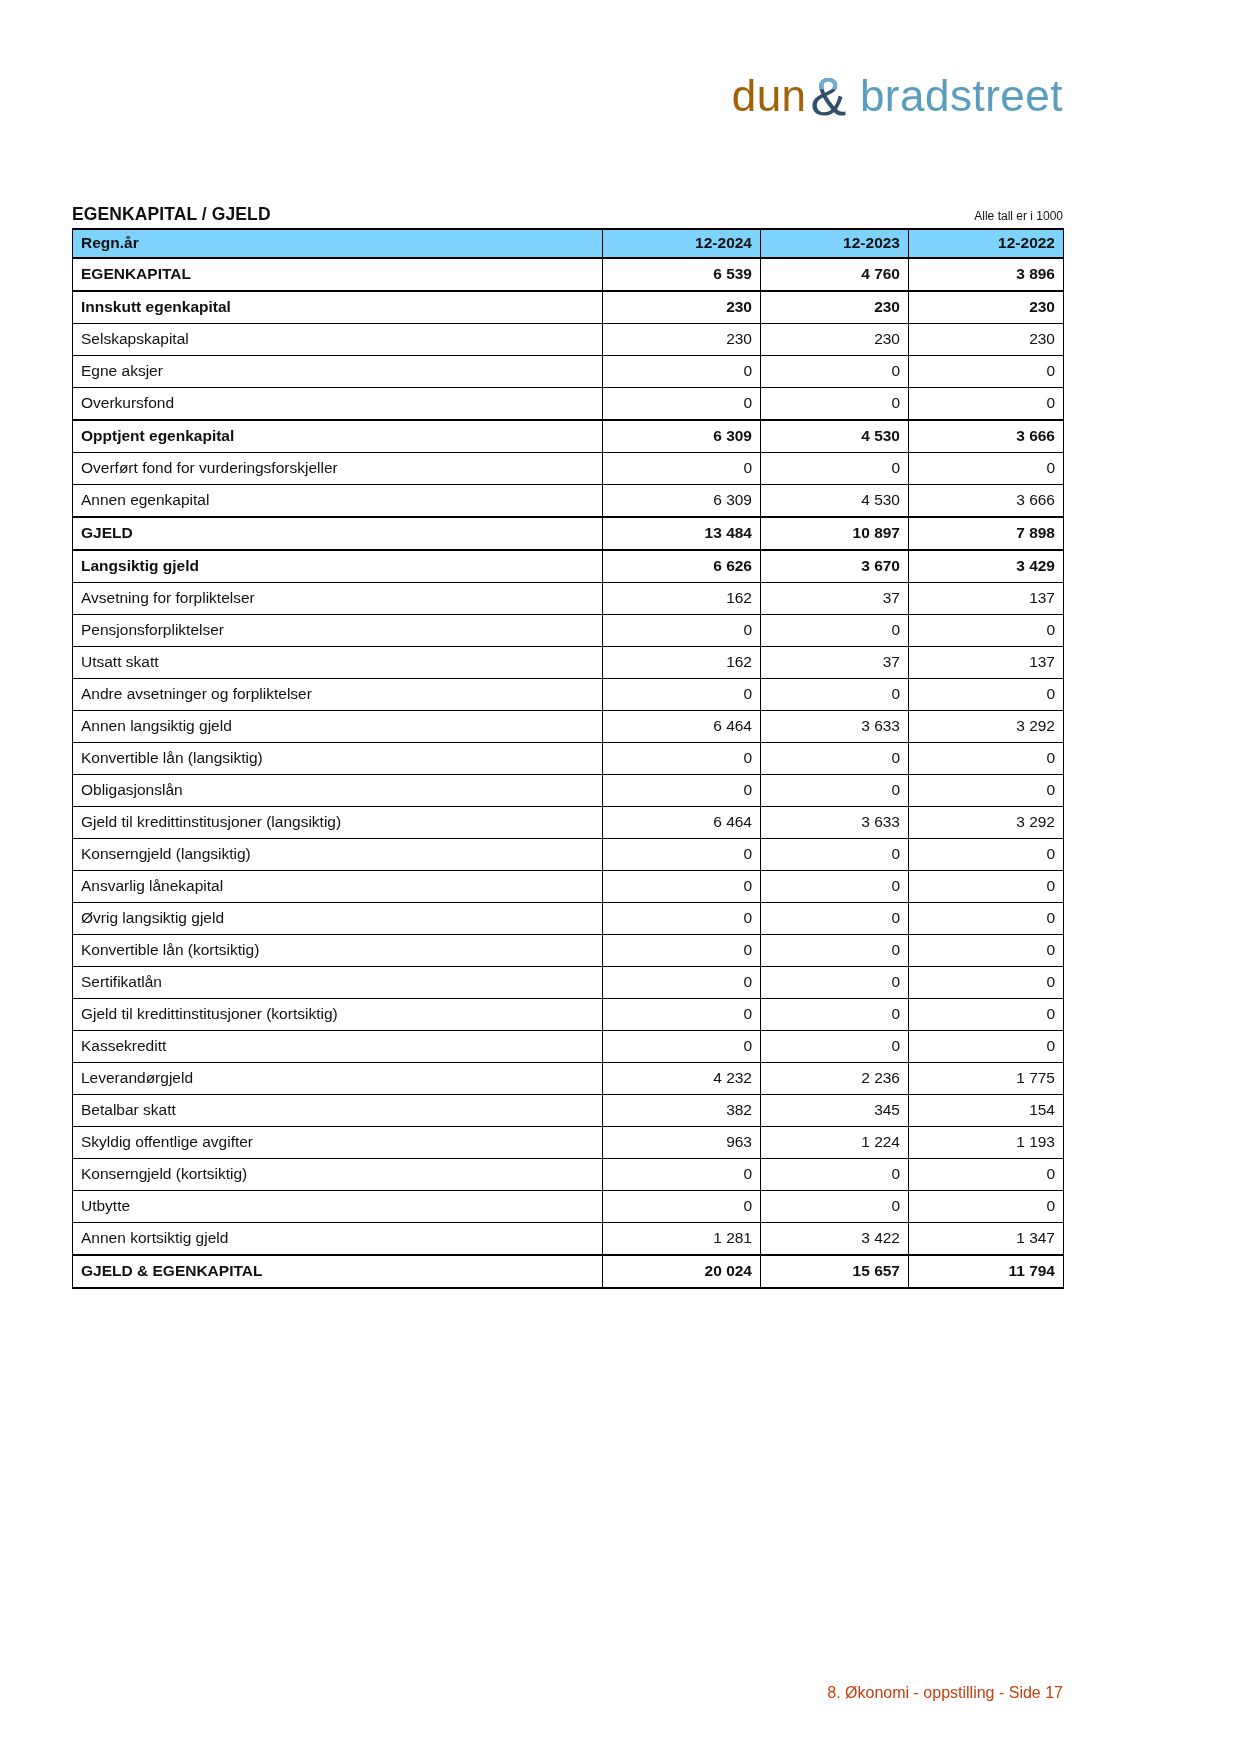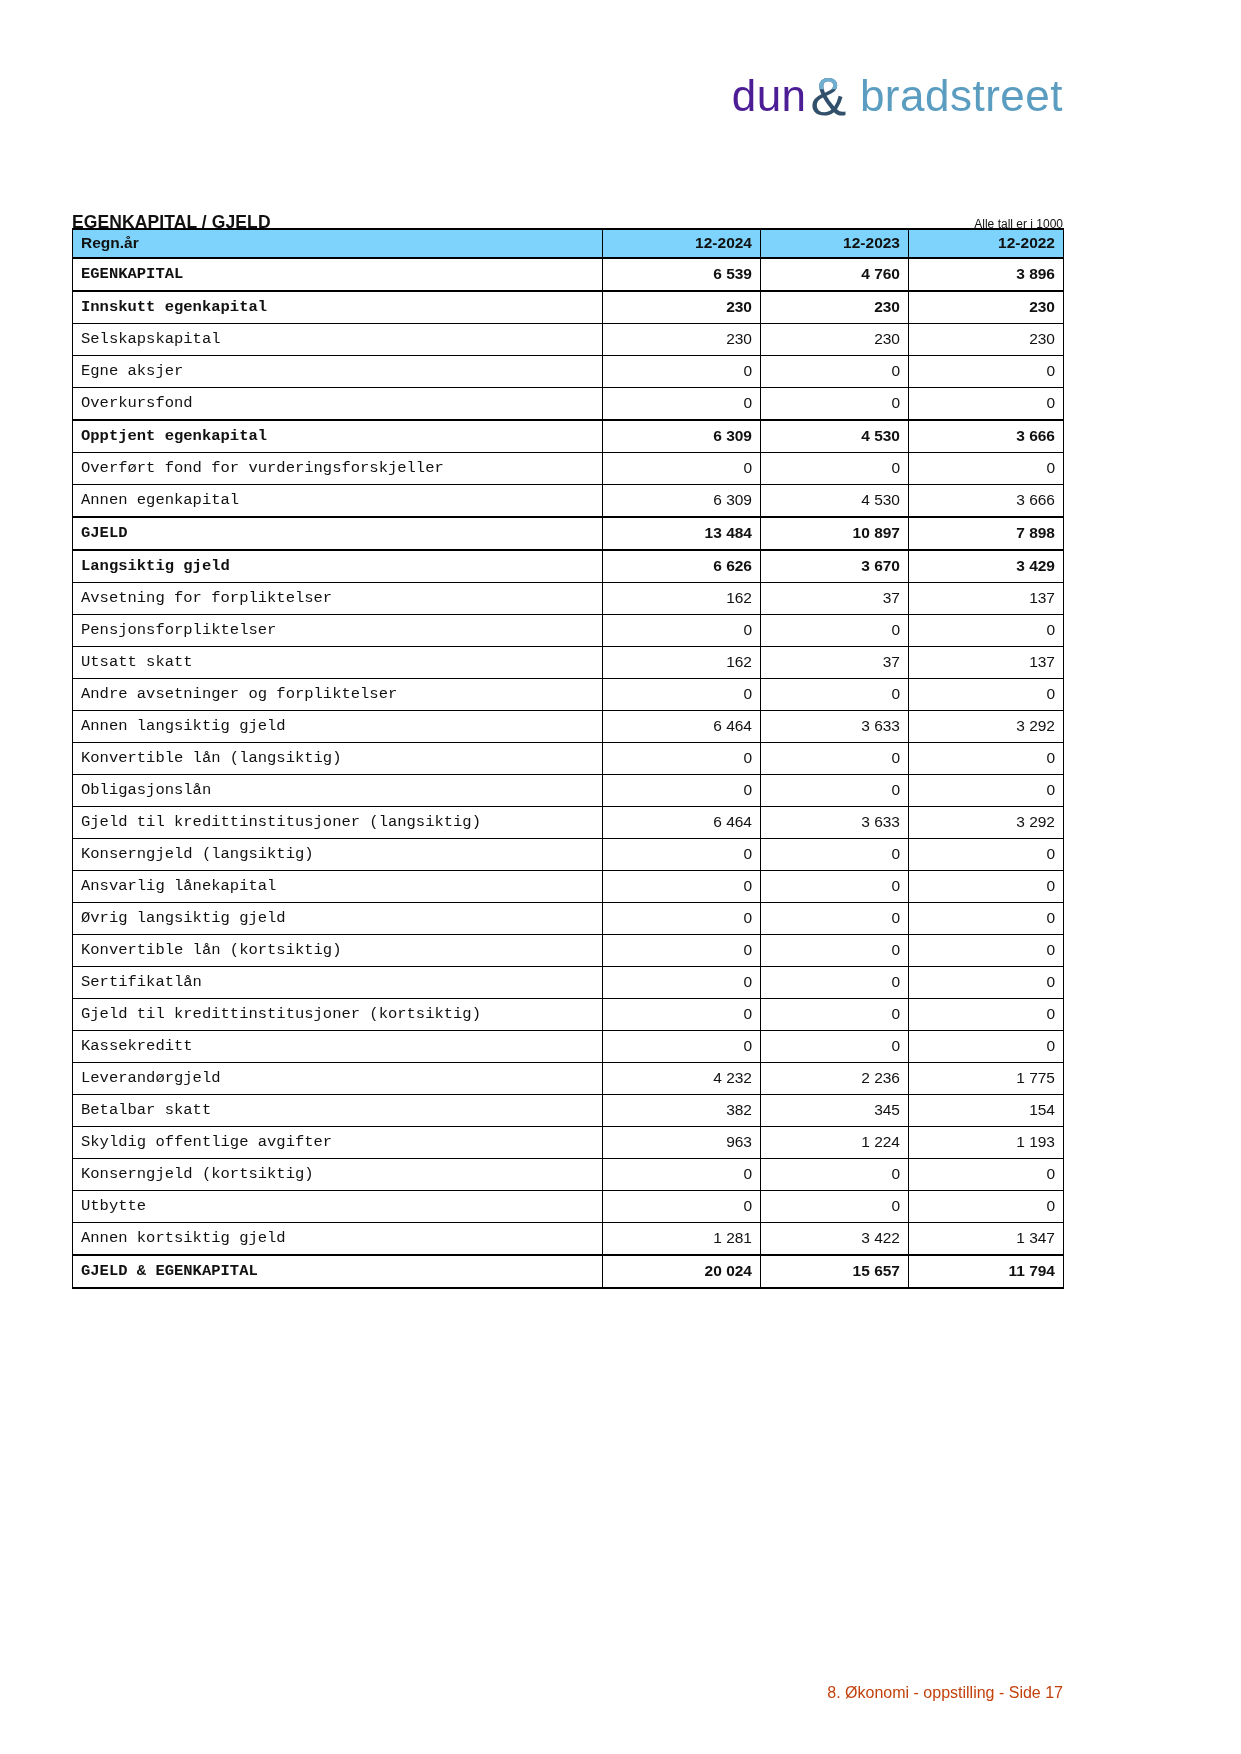--- a/index.html
+++ b/index.html
@@ -21,40 +21,40 @@
     position: absolute;
     top: 66px; right: 178px;
     display: flex;
     align-items: baseline;
     font-size: 44px;
     letter-spacing: 0.5px;
     font-weight: 400;
     line-height: 1;
     user-select: none;
   }
-  .logo .dun { color: #4c1d95; }
+  .logo .dun { color: #a16207; }
   .logo .brad { color: #5b9dc0; margin-left: 12px; }
   .amp-wrap {
     position: relative;
     display: inline-block;
     font-size: 1.22em;
     margin: 0 1px 0 4px;
     transform: translateY(4px);
   }
   .amp { color: #32506b; font-weight: 400; }
   .amp-light {
     position: absolute; left: 0; top: 0;
     color: #6fb0d2;
     clip-path: polygon(0 0, 100% 0, 100% 36%, 0 36%);
   }
 
   
   .title-row {
     position: absolute;
-    left: 72px; right: 178px; top: 212px;
+    left: 72px; right: 178px; top: 204px;
     display: flex;
     justify-content: space-between;
     align-items: baseline;
     gap: 24px;
   }
   .page-title {
     font-size: 17.5px;
     font-weight: bold;
     letter-spacing: 0.1px;
   }
@@ -88,21 +88,21 @@
     font-weight: bold;
     padding: 5px 8px 6px 8px;
     text-align: right;
   }
   table.balance th.lbl { text-align: left; }
   table.balance td {
     padding: 7px 8px 8px 8px;
     text-align: right;
     font-weight: 400;
   }
-  table.balance td.lbl { text-align: left; font-family: Liberation Mono, monospace; }
+  table.balance td.lbl { text-align: left; }
   table.balance tr.bold td { font-weight: bold; border-top-width: 2px; }
   table.balance tr.head th { border-top-width: 2px; border-bottom-width: 2px; }
   table.balance tr:last-child td { border-bottom-width: 2px; }
 
   
   .footer {
     position: absolute;
     right: 178px; top: 1684px;
     font-size: 16px;
     color: #c2410c;

